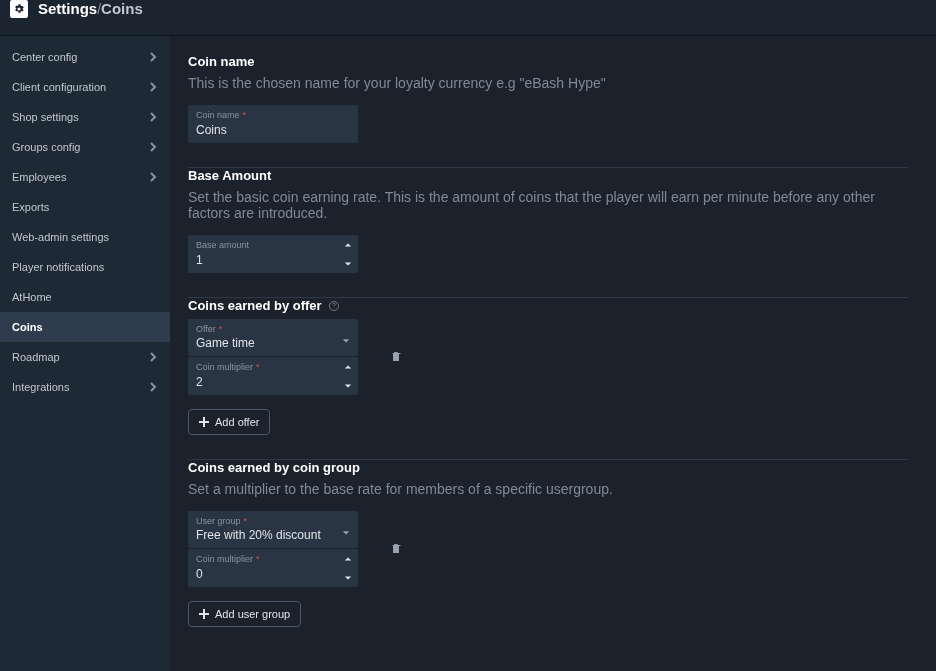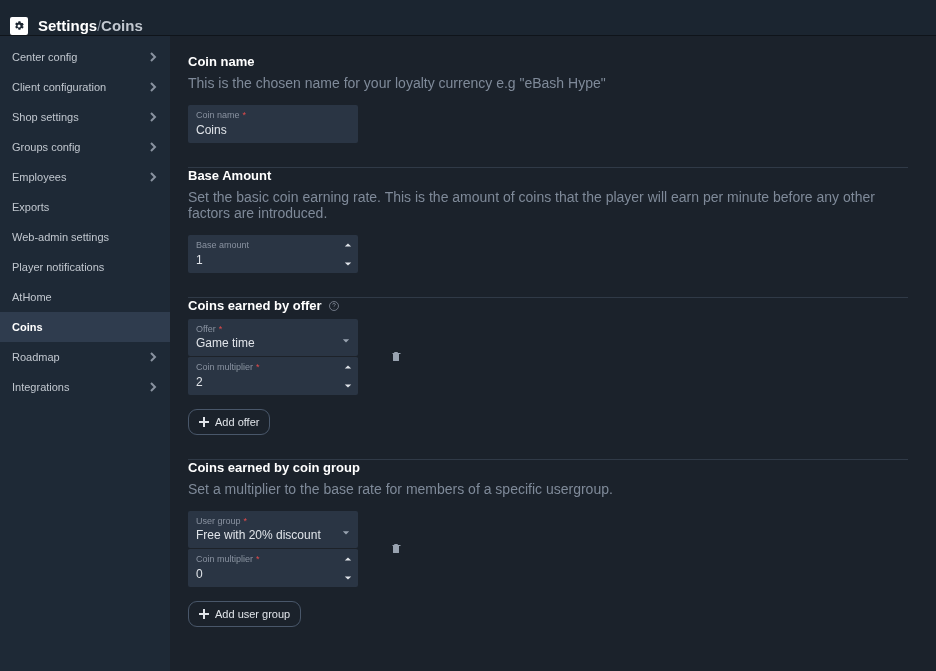--- a/index.html
+++ b/index.html
@@ -1,17 +1,17 @@
 <!DOCTYPE html>
 <html><head>
 <meta charset="utf-8">
 <style>
   * { box-sizing: border-box; margin: 0; padding: 0; }
   html, body { width: 936px; height: 671px; font-family: -apple-system, "Segoe UI", Arial, sans-serif; background:#1b222b; color:#d6dbe0; }
-  .titlebar { display:flex; align-items:flex-end; height:36px; background:#1b2530; padding:0 10px; gap:10px; border-bottom:1px solid #0f141a;}
+  .titlebar { display:flex; align-items:flex-start; height:36px; background:#1b2530; padding:0 10px; gap:10px; border-bottom:1px solid #0f141a;}
   .titlebar .bc-main { font-weight:700; color:#ffffff; font-size:15px;}
   .titlebar .bc-sep { color:#8992a0; font-size:14px;}
   .titlebar .bc-sub { color:#c1c7cf; font-size:15px; font-weight:700;}
   .app { display:flex; height:635px;}
   .sidebar { width:170px; background:#1e2936; padding-top:6px;}
   .sidebar-item { display:flex; align-items:center; justify-content:space-between; padding:9px 12px; font-size:11px; color:#c1c7cf; cursor:pointer;}
   .sidebar-item.active { background:#2f3c4e; color:#ffffff; font-weight:600;}
   .chev { width:10px; height:10px; }
   .chev svg { width:10px; height:10px; stroke:#8992a0; stroke-width:2; fill:none;}
   .content { flex:1; background:#1b222b; padding:18px 28px 18px 18px; overflow-y:auto;}
@@ -26,21 +26,21 @@
   .spinner { position:absolute; right:0; top:0; bottom:0; width:20px; display:flex; flex-direction:column;}
   .spinner button { flex:1; background:transparent; border:none; cursor:pointer; display:flex; align-items:center; justify-content:center;}
   .spinner svg { width:8px; height:8px; fill:#e0e4e9;}
   .select-caret { position:absolute; right:8px; top:50%; transform:translateY(-40%);}
   .select-caret svg { width:8px; height:8px; fill:#99a3b0;}
   .row { display:flex; align-items:center; gap:28px;}
   .stack { display:flex; flex-direction:column;}
   .stack .field + .field { border-top:1px solid #1d2229;}
   .del { background:none; border:none; cursor:pointer; padding:4px;}
   .del svg { width:12px; height:12px; fill:#99a3b0;}
-  .outline-btn { margin-top:14px; display:inline-flex; align-items:center; gap:6px; border:1px solid #49576a; background:transparent; color:#e0e4e9; font-size:11px; padding:6px 10px; border-radius:9px; cursor:pointer;}
+  .outline-btn { margin-top:14px; display:inline-flex; align-items:center; gap:6px; border:1px solid #49576a; background:transparent; color:#e0e4e9; font-size:11px; padding:6px 10px; border-radius:4px; cursor:pointer;}
   .outline-btn svg { width:10px; height:10px; fill:#e0e4e9;}
   .help { width:12px; height:12px;}
   .help svg { width:12px; height:12px; stroke:#8992a0; stroke-width:1.5; fill:none;}
   .gear-icon { width:18px; height:18px; background:#fff; border-radius:2px; display:flex; align-items:center; justify-content:center;}
   .gear-icon svg { width:12px; height:12px; fill:#1b2530;}
   .content::-webkit-scrollbar { width:10px;}
   .content::-webkit-scrollbar-track { background:#1b222b;}
   .content::-webkit-scrollbar-thumb { background:#3a485a; border-radius:5px;}
 </style>
 </head>

